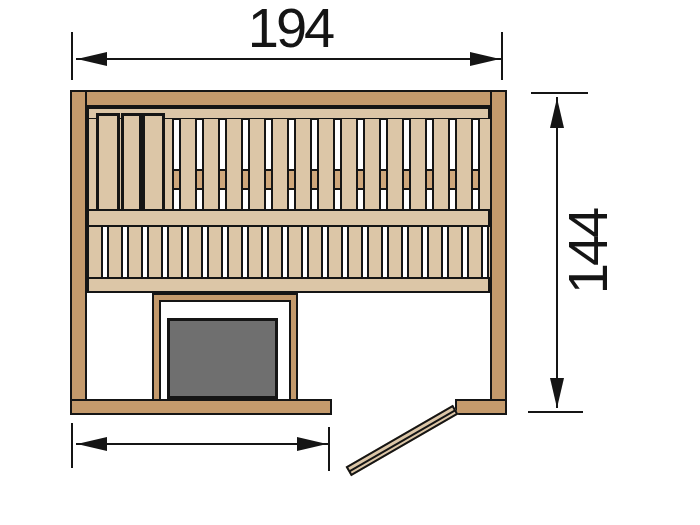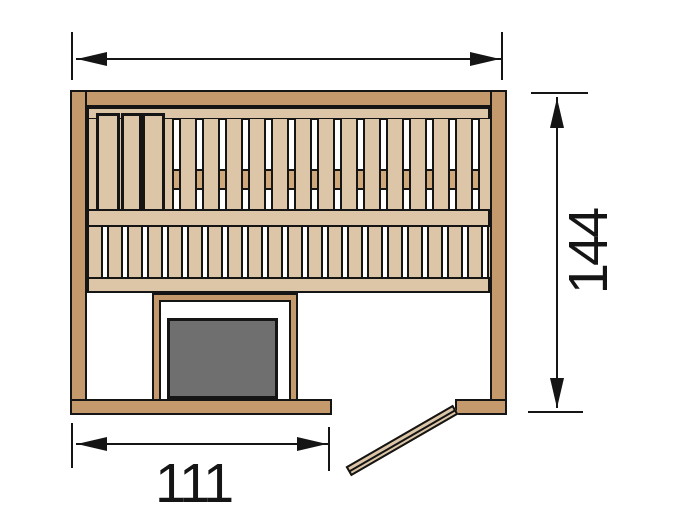--- a/index.html
+++ b/index.html
@@ -53,20 +53,21 @@
 </head>
 <body>
 
 <div id="plan">
 
   <div class="tick" style="left:71px;top:32px;width:2px;height:48px;"></div>
   <div class="tick" style="left:501px;top:32px;width:2px;height:48px;"></div>
   <div class="dline" style="left:76px;top:58px;width:426px;height:2px;"></div>
   <div class="arr arr-left" style="left:77px;top:52px;"></div>
   <div class="arr arr-right" style="left:470px;top:52px;"></div>
+  <div class="dim-label" style="left:210px;top:1px;">194</div>
 
   <div class="tick" style="left:531px;top:92px;width:57px;height:2px;"></div>
   <div class="tick" style="left:528px;top:411px;width:55px;height:2px;"></div>
   <div class="dline" style="left:556px;top:97px;width:2px;height:311px;"></div>
   <div class="arr arr-up" style="left:550px;top:98px;"></div>
   <div class="arr arr-down" style="left:550px;top:378px;"></div>
   <div class="dim-label" style="left:508px;top:225px;transform:rotate(-90deg);">144</div>
 
   <div class="wall" style="left:70px;top:90px;width:437px;height:17px;"></div>
   <div class="wall" style="left:70px;top:90px;width:17px;height:325px;"></div>
@@ -99,15 +100,14 @@
 
   <div class="door-leaf" style="left:340px;top:435px;width:124px;height:11px;transform:rotate(-30deg);">
     <div class="door-leaf-line"></div>
   </div>
 
   <div class="tick" style="left:71px;top:423px;width:2px;height:45px;"></div>
   <div class="tick" style="left:328px;top:427px;width:2px;height:44px;"></div>
   <div class="dline" style="left:76px;top:443px;width:253px;height:2px;"></div>
   <div class="arr arr-left" style="left:77px;top:437px;"></div>
   <div class="arr arr-right" style="left:297px;top:437px;"></div>
-  <div class="dim-label" style="left:113px;top:456px;">111</div>
 
 </div>
 
 </body></html>

